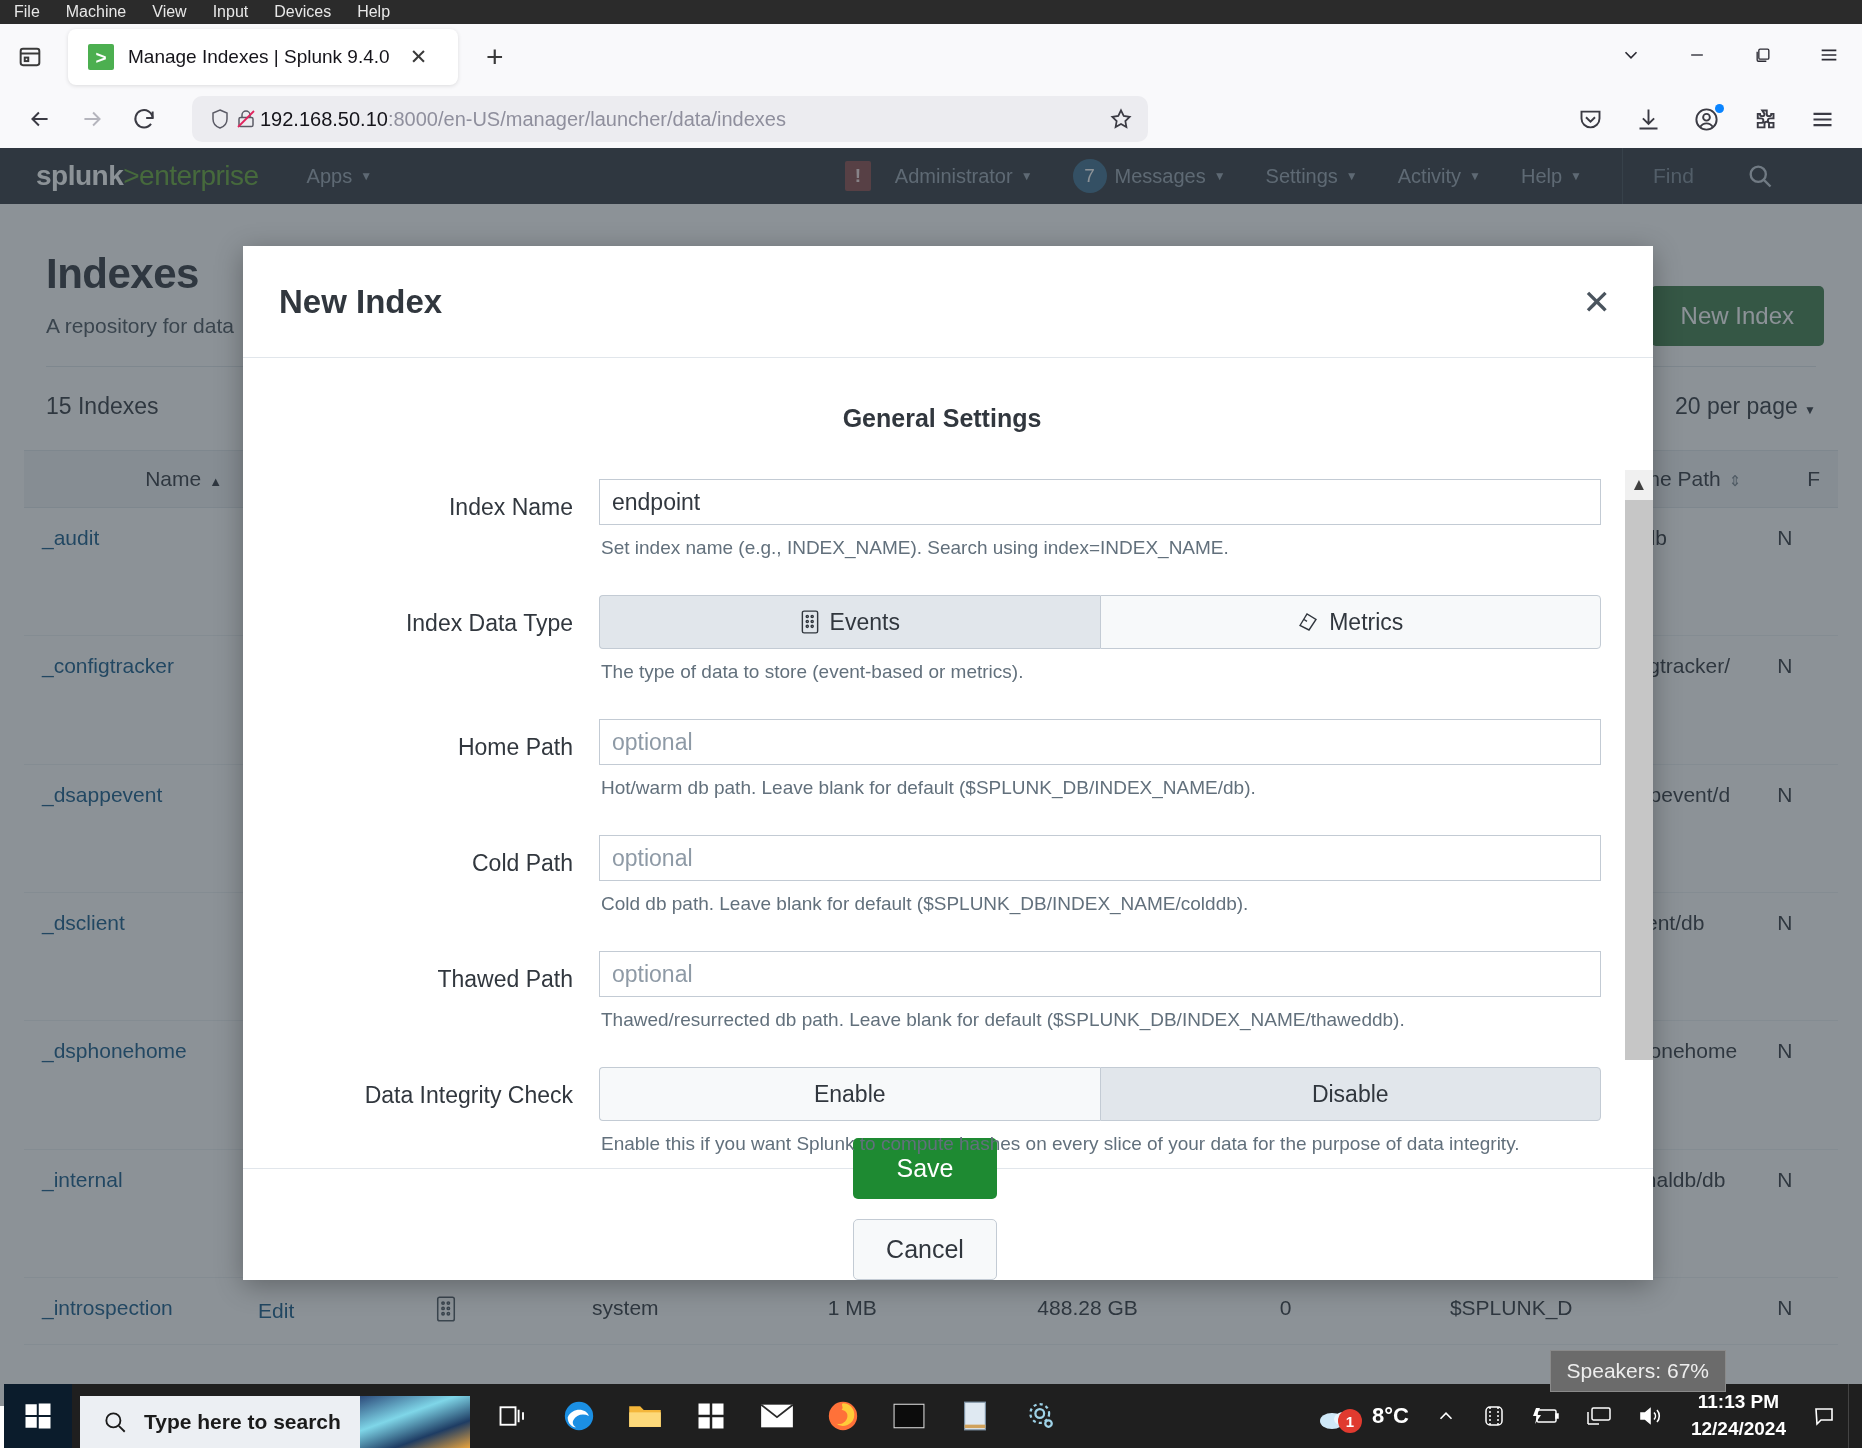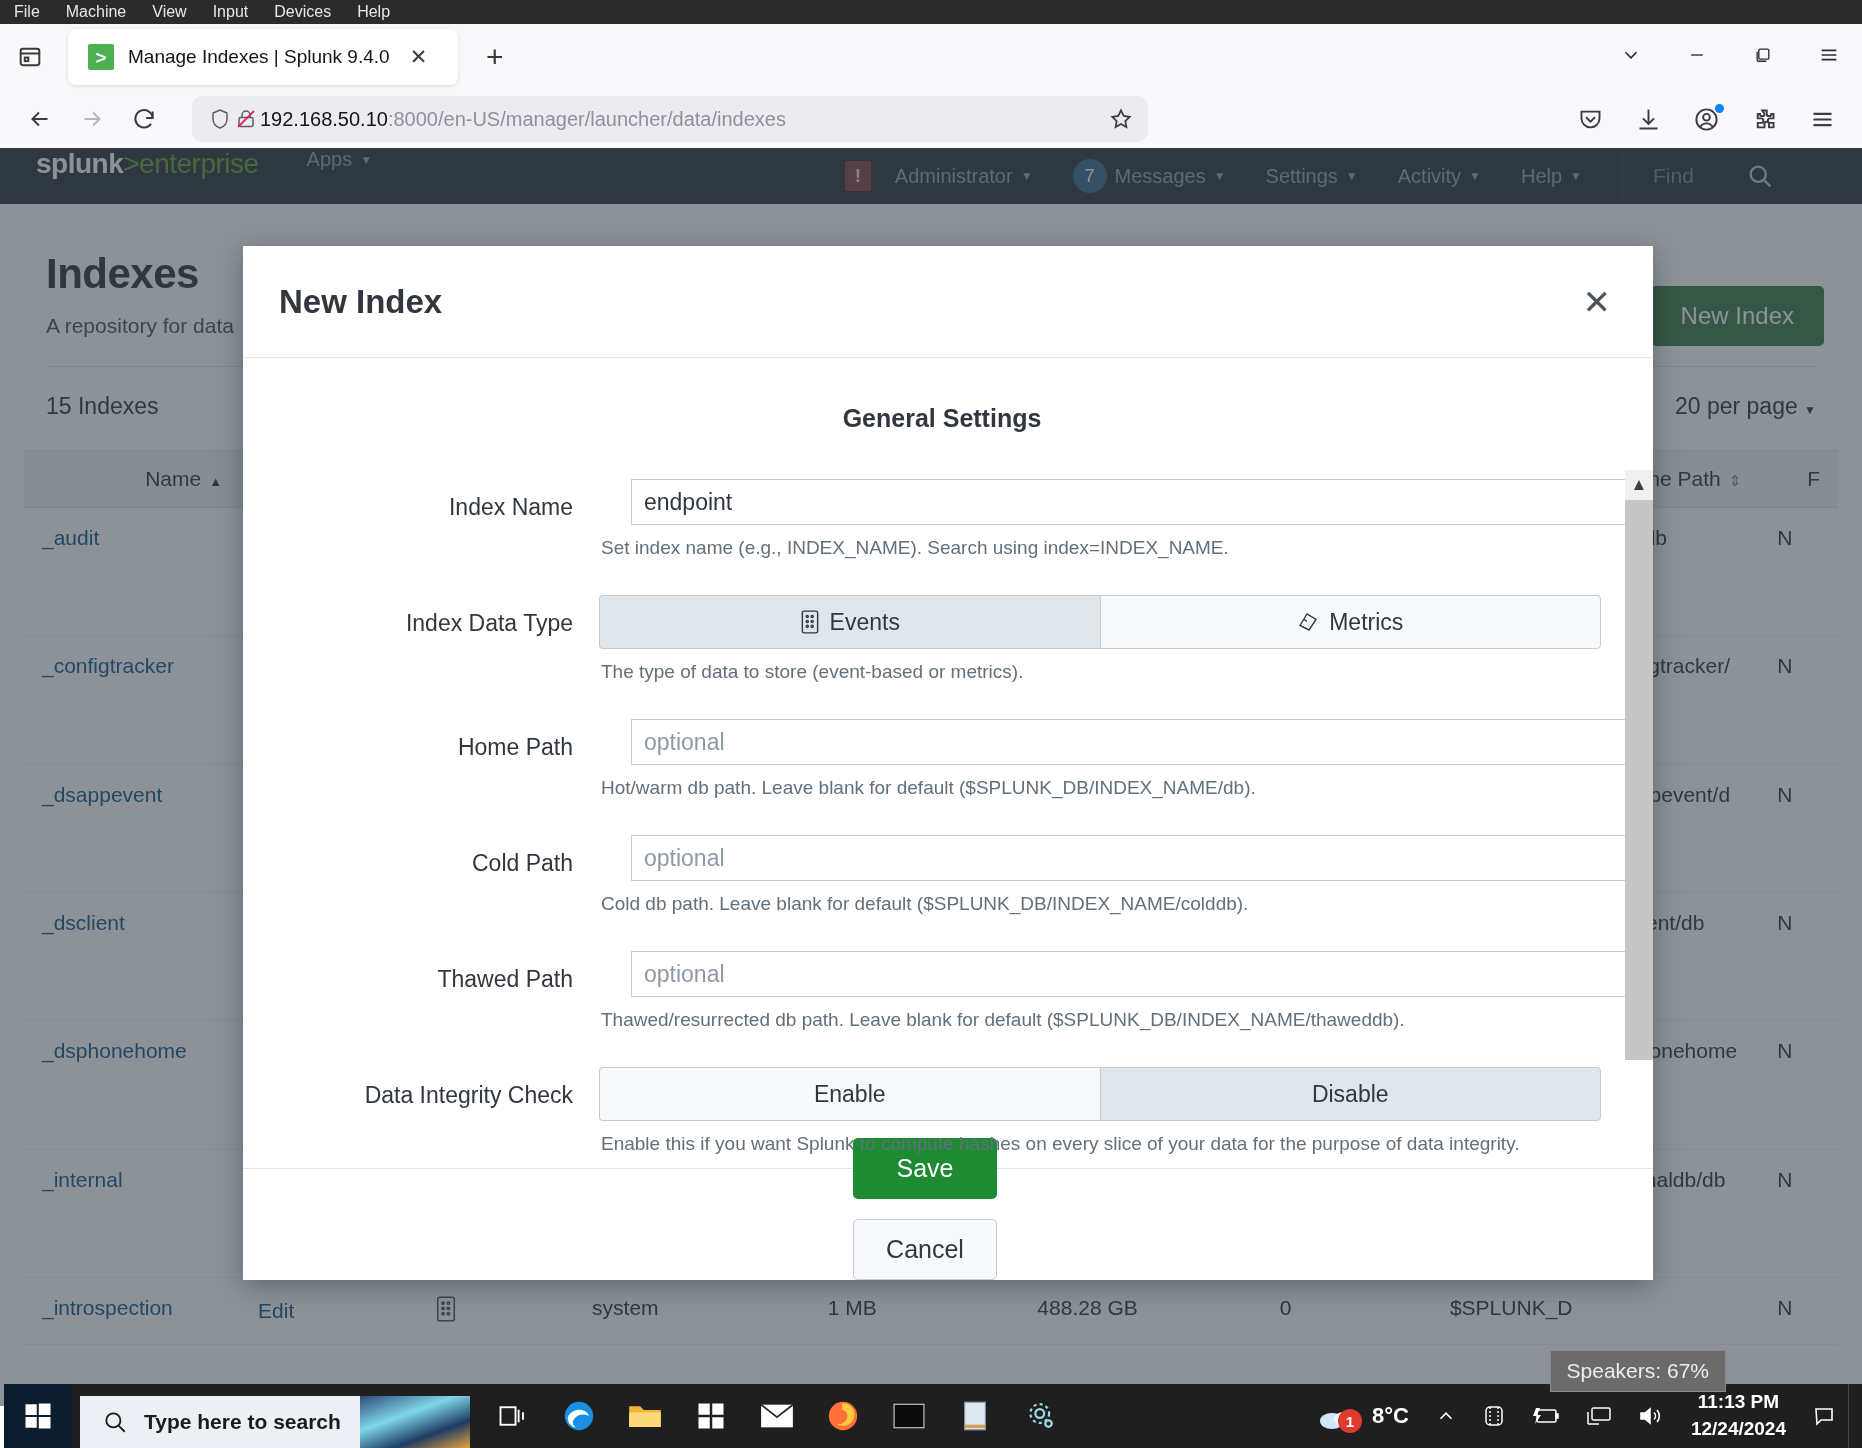--- a/index.html
+++ b/index.html
@@ -74,21 +74,21 @@
   }
   .url-text { font-size: 20px; color: #15141a; white-space: nowrap; }
   .url-text .dim { color: #8f8f9d; }
   .url-star { margin-left: auto; color: #3b3b44; font-size: 20px; cursor: pointer;}
   .ff-right-icons { margin-left: auto; display: flex; align-items: center; gap: 6px; }
 
   
   .splunk-app { position: absolute; top: 148px; left: 0; width: 1862px; height: 1258px; background: #fff; }
   .splunk-nav {
     position: relative; width: 1862px; height: 56px; background: #31373e;
-    display: flex; align-items: flex-start; color: #c3cbd4;
+    display: flex; align-items: center; color: #c3cbd4;
   }
   .splunk-logo { margin-left: 36px; font-size: 28px; letter-spacing: -.5px; }
   .splunk-logo .w { color: #ffffff; font-weight: bold; }
   .splunk-logo .g { color: #65a637; }
   .nav-item {
     font-size: 20px; color: #9aa5b1; display: flex; align-items: center; gap: 8px;
     cursor: pointer; white-space: nowrap;
   }
   .caret { font-size: 12px; }
   .nav-apps { margin-left: 48px; }
@@ -161,21 +161,20 @@
   .flabel {
     width: 320px; text-align: right; padding-right: 26px; padding-top: 14px;
     font-size: 23px; color: #31373e; line-height: 1.25;
   }
   .fctrl { flex: 1; }
   .fhelp { font-size: 19px; color: #62707c; margin: 12px 0 28px 2px; }
   input.txt {
     width: 100%; height: 46px; border: 1px solid #c3cbd4; border-radius: 0;
     font-size: 23px; color: #31373e; padding: 0 12px; font-family: inherit;
     background: #fff;
-    margin-left: 32px;
   }
   input.txt::placeholder { color: #8e9aa6; }
   .seg { display: flex; width: 100%; }
   .seg button {
     flex: 1; height: 54px; border: 1px solid #c3cbd4; background: #f7f9fa;
     font-size: 23px; color: #31373e; cursor: pointer; font-family: inherit;
     display: flex; align-items: center; justify-content: center; gap: 10px;
   }
   .seg button.active { background: #e1e6eb; }
   .seg button:first-child { border-radius: 4px 0 0 4px; border-right: none; }

